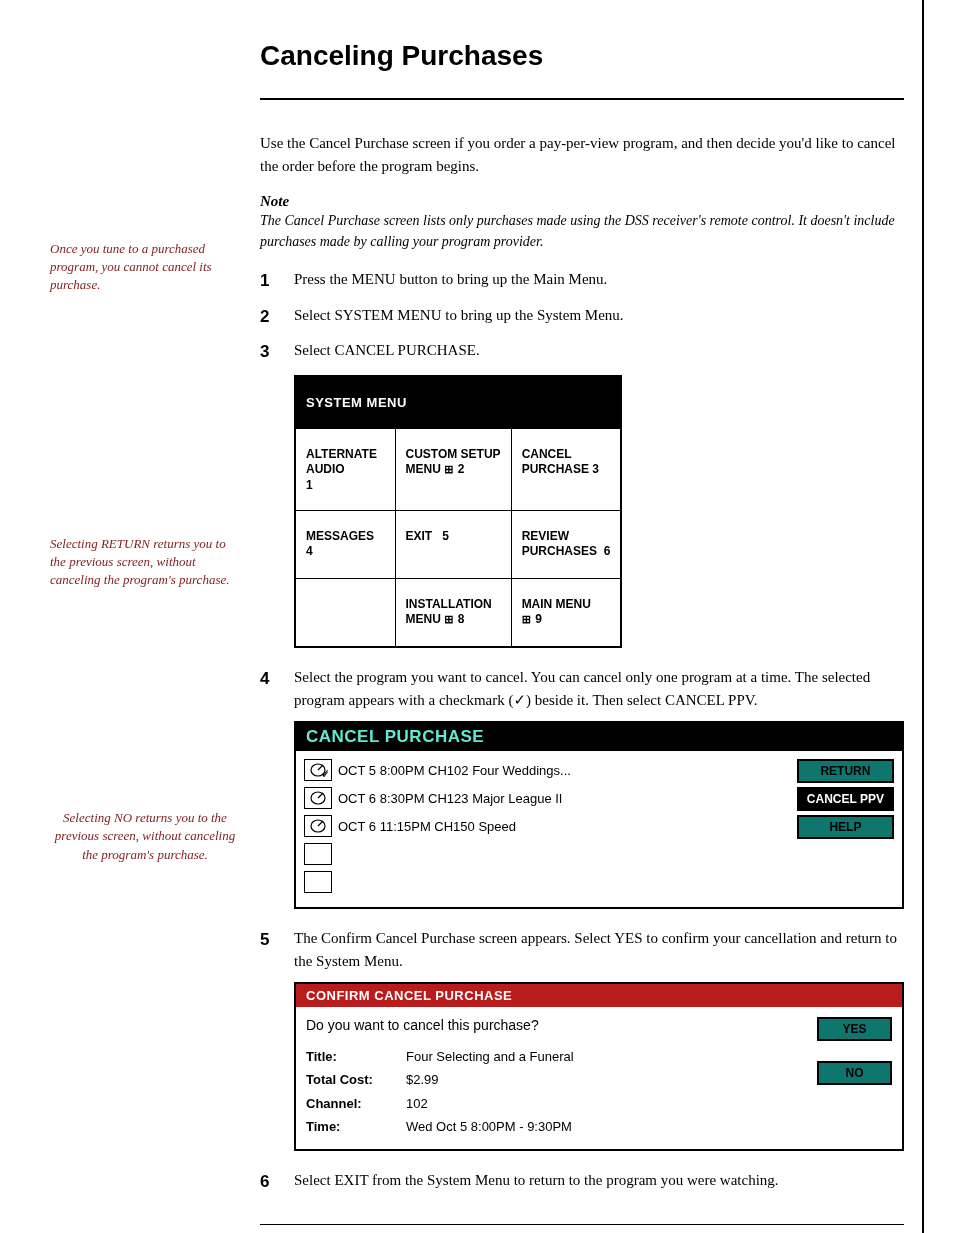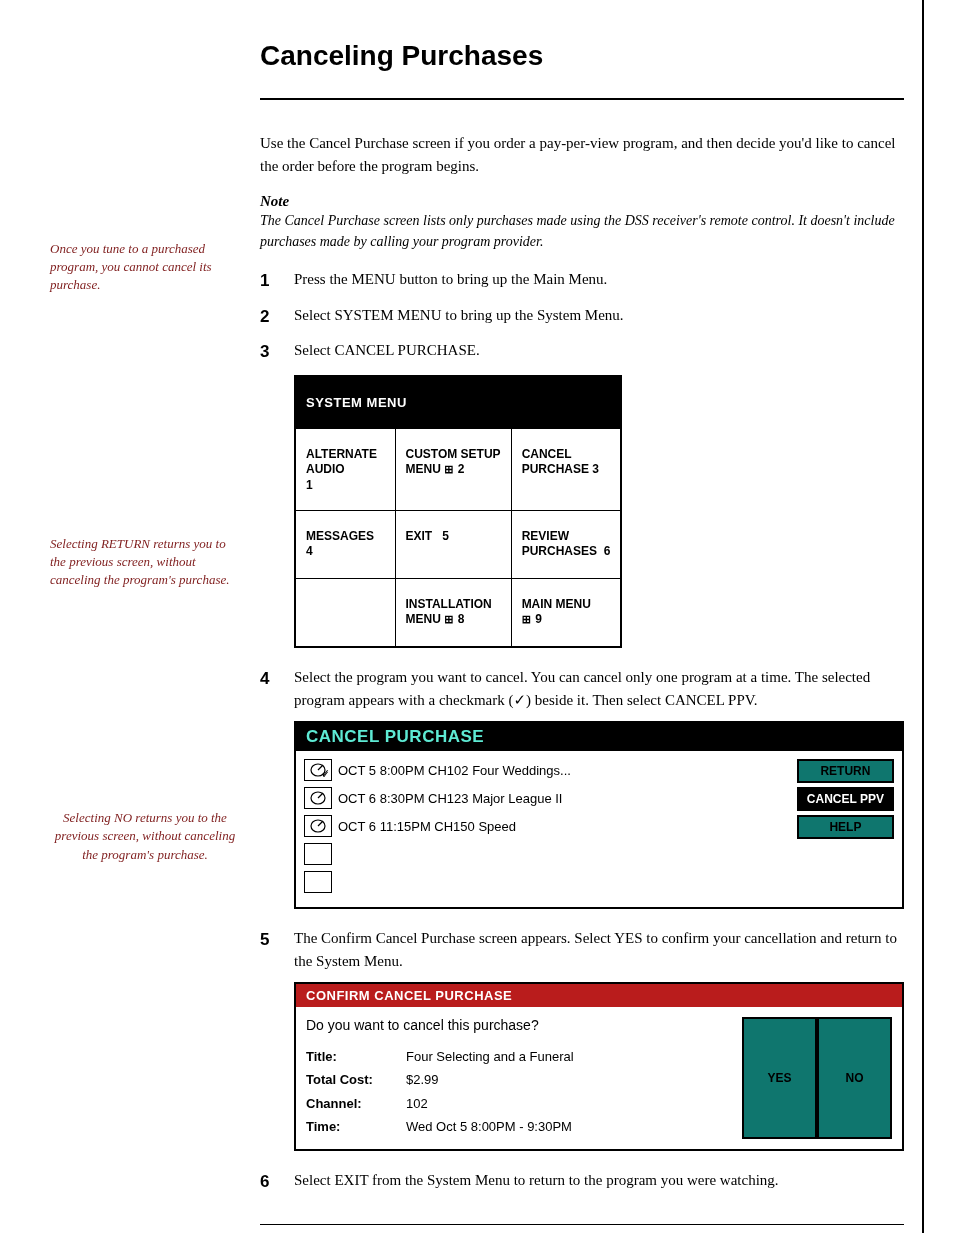--- a/index.html
+++ b/index.html
@@ -247,22 +247,22 @@
     .confirm-info-row {
       display: flex;
       gap: 20px;
     }
     .confirm-info-label {
       font-weight: bold;
       min-width: 80px;
     }
     .confirm-buttons {
       display: flex;
-      flex-direction: row;
-      gap: 0;
+      flex-direction: column;
+      gap: 20px;
       padding-left: 10px;
     }
     .footer {
       margin-top: 30px;
       padding-top: 6px;
       border-top: 1px solid #000;
       font-size: 16px;
       font-weight: bold;
       font-family: Arial, sans-serif;
     }

